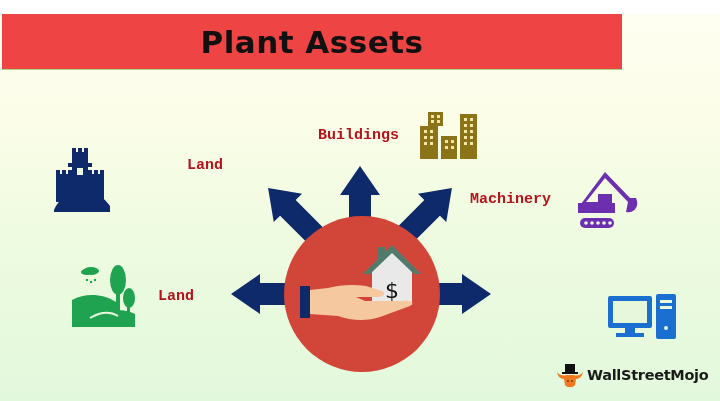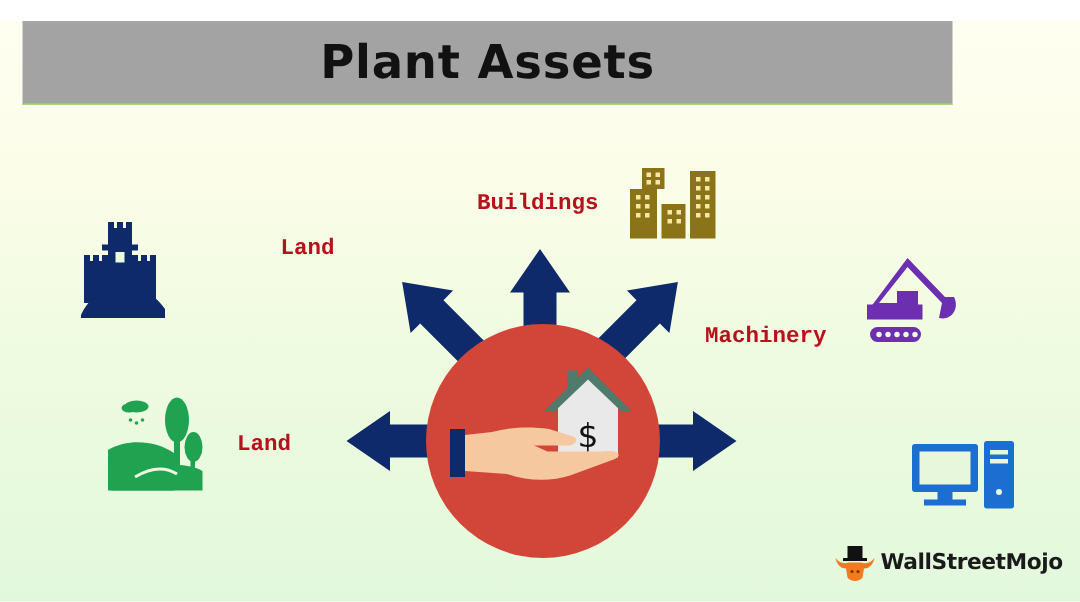--- a/index.html
+++ b/index.html
@@ -3,22 +3,22 @@
 <meta charset="utf-8">
 <style>
   html, body { margin:0; padding:0; }
   body {
     width:720px; height:401px; overflow:hidden; position:relative;
     background: linear-gradient(180deg, #fffff2 0%, #fbfde8 30%, #eefbe0 60%, #e2f8dc 100%);
     font-family: "DejaVu Sans", sans-serif;
   }
   .top-strip { position:absolute; left:0; top:0; width:720px; height:14px; background:#ffffff; }
   .banner {
-    position:absolute; left:15px; top:14px; width:620px; height:55px;
-    background:#a3a3a3; display:flex; align-items:center; justify-content:center;
+    position:absolute; left:2px; top:14px; width:620px; height:55px;
+    background:#ef4444; display:flex; align-items:center; justify-content:center;
     border-bottom:1px solid #a8d97a;
   }
   .banner-title {
     font-family: "DejaVu Sans", sans-serif; font-weight:bold;
     font-size:31px; color:#111; letter-spacing:0.5px;
   }
   .label {
     position:absolute; color:#b5121b; font-weight:bold; font-size:15px;
     font-family:Liberation Mono, monospace; line-height:20px; white-space:nowrap;
   }
@@ -160,21 +160,21 @@
     <path d="M90,318 C100,312 110,311 118,316" stroke="#eaf8e0" stroke-width="2" fill="none"></path>
   </g>
 </svg>
 
 <div class="label center" style="left:318px; top:126px;">
   <div>Buildings</div>
 </div>
 <div class="label center" style="left:150px; top:156px; width:110px;">
   <div>Land</div>
 </div>
-<div class="label" style="left:470px; top:190px;margin-top:25px;">
+<div class="label" style="left:470px; top:190px;">
   <div>Machinery</div>
 </div>
 <div class="label" style="left:158px; top:287px;">
   <div>Land</div>
 </div>
 <div class="label center" style="left:512px; top:278px; width:84px;">
 </div>
 
 <div class="logo">
   <svg width="30" height="26" viewBox="0 0 30 26">

